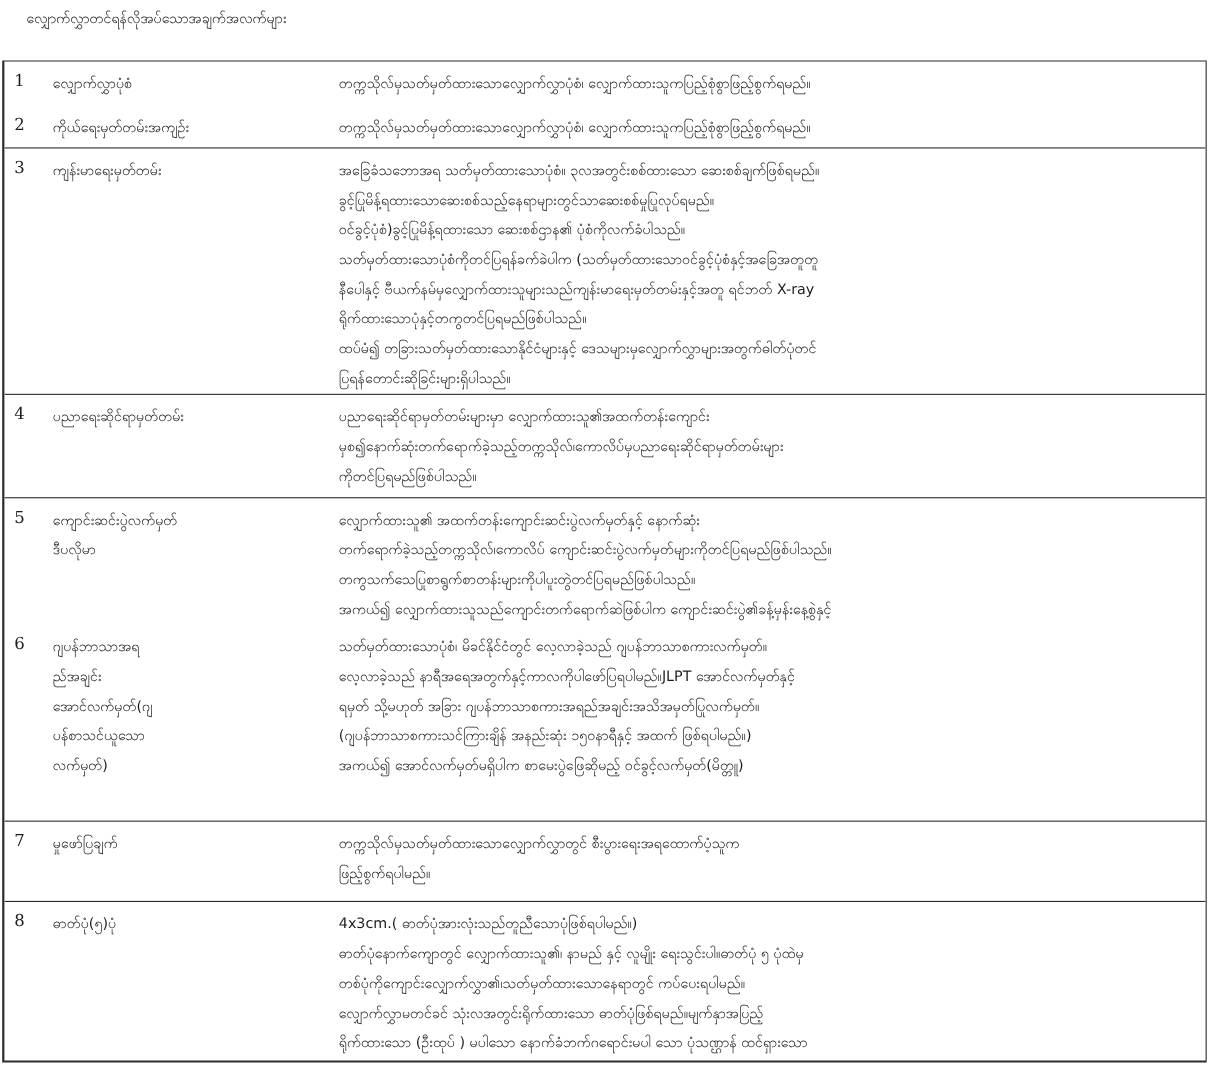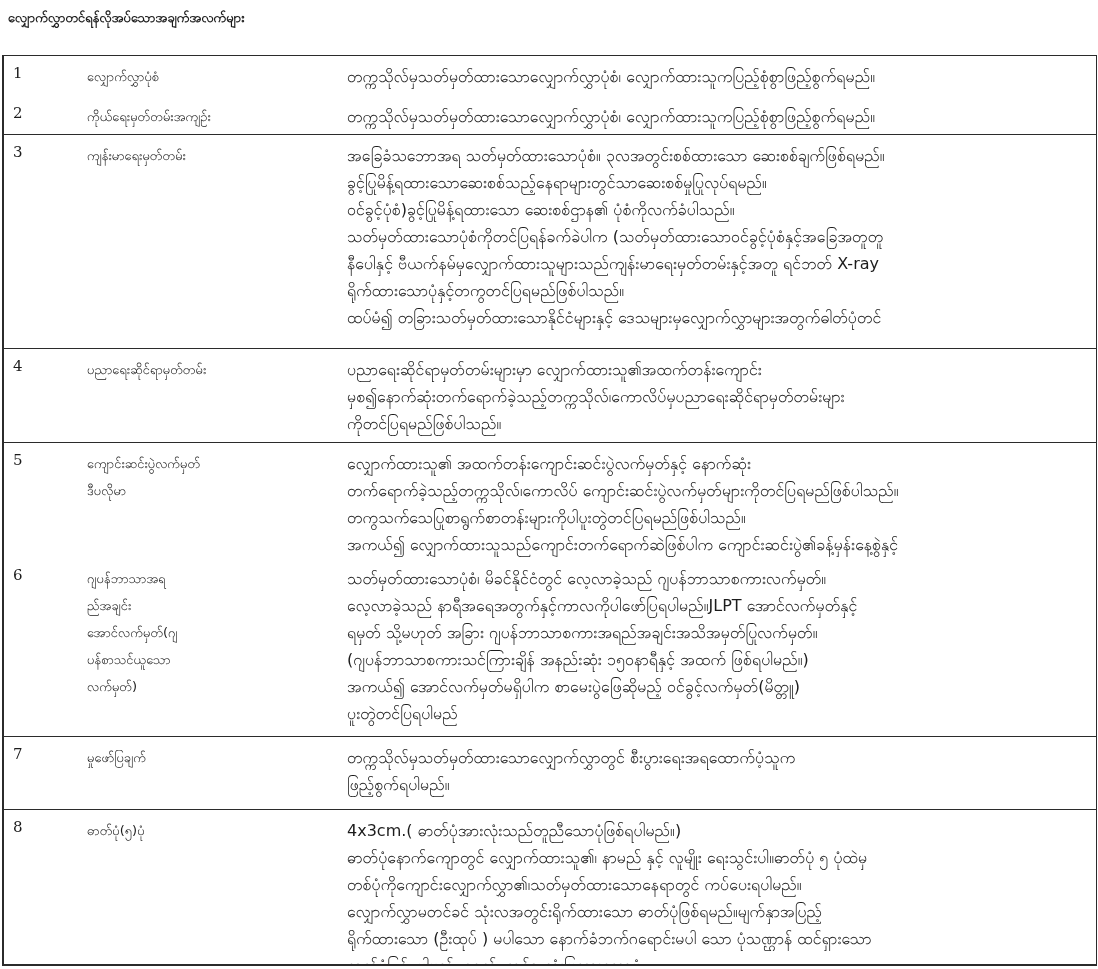--- a/index.html
+++ b/index.html
@@ -6,23 +6,23 @@
   html,body { margin:0; padding:0; }
   body {
     width: 1098px; height: 969px;
     background: #ffffff;
     color: #1c1c1c;
     font-family: "DejaVu Sans", sans-serif;
     position: relative;
     overflow: hidden;
   }
   .title {
-    position: absolute; top: 8px; left: 8px; right: 8px;
+    position: absolute; top: 8px; left: 24px; right: 8px;
     font-size: 13px; line-height: 20px;
-    white-space: nowrap; overflow: hidden; font-weight: bold;
+    white-space: nowrap; overflow: hidden;
   }
   .doc-table {
     position: absolute; top: 55px; left: 2px; right: 1px; bottom: 3px;
     border: 1px solid #2b2b2b;
     border-left-width: 2px;
     border-bottom-width: 2px;
     background: #ffffff;
     overflow: hidden;
   }
   .row { display: flex; align-items: stretch; }
@@ -35,24 +35,24 @@
   }
   .c-item {
     width: 262px; flex: 0 0 262px;
     padding: 7px 8px 0 4px;
     font-size: 13px; line-height: 27px;
     overflow: hidden;
   }
   .c-desc {
     flex: 1 1 auto;
     padding: 7px 8px 0 2px;
-    font-size: 16px; line-height: 27px;
+    font-size: 13px; line-height: 27px;
     overflow: hidden;
   }
-  .line { white-space: nowrap; overflow: hidden; margin-left: 39px; }
+  .line { white-space: nowrap; overflow: hidden; }
 </style>
 </head>
 <body>
 
 <div class="title">လျှောက်လွှာတင်ရန်လိုအပ်သောအချက်အလက်များ</div>
 
 <div class="doc-table">
     <div class="row" style="min-height: 40px;">
       <div class="c-no">1</div>
       <div class="c-item">
@@ -77,20 +77,21 @@
         <div class="line">ကျန်းမာရေးမှတ်တမ်း</div>
       </div>
       <div class="c-desc">
         <div class="line">အခြေခံသဘောအရ သတ်မှတ်ထားသောပုံစံ။ ၃လအတွင်းစစ်ထားသော ဆေးစစ်ချက်ဖြစ်ရမည်။</div>
         <div class="line">ခွင့်ပြုမိန့်ရထားသောဆေးစစ်သည့်နေရာများတွင်သာဆေးစစ်မှုပြုလုပ်ရမည်။</div>
         <div class="line">ဝင်ခွင့်ပုံစံ)ခွင့်ပြုမိန့်ရထားသော ဆေးစစ်ဌာန၏ ပုံစံကိုလက်ခံပါသည်။</div>
         <div class="line">သတ်မှတ်ထားသောပုံစံကိုတင်ပြရန်ခက်ခဲပါက (သတ်မှတ်ထားသောဝင်ခွင့်ပုံစံနှင့်အခြေအတူတူ</div>
         <div class="line">နီပေါနှင့် ဗီယက်နမ်မှလျှောက်ထားသူများသည်ကျန်းမာရေးမှတ်တမ်းနှင့်အတူ ရင်ဘတ် X-ray</div>
         <div class="line">ရိုက်ထားသောပုံနှင့်တကွတင်ပြရမည်ဖြစ်ပါသည်။</div>
         <div class="line">ထပ်မံ၍ တခြားသတ်မှတ်ထားသောနိုင်ငံများနှင့် ဒေသများမှလျှောက်လွှာများအတွက်ဓါတ်ပုံတင်</div>
+        <div class="line">ပြရန်တောင်းဆိုခြင်းများရှိပါသည်။</div>
       </div>
     </div>
     <div class="row divider" style="min-height: 94px;">
       <div class="c-no">4</div>
       <div class="c-item">
         <div class="line">ပညာရေးဆိုင်ရာမှတ်တမ်း</div>
       </div>
       <div class="c-desc">
         <div class="line">ပညာရေးဆိုင်ရာမှတ်တမ်းများမှာ လျှောက်ထားသူ၏အထက်တန်းကျောင်း</div>
         <div class="line">မှစ၍နောက်ဆုံးတက်ရောက်ခဲ့သည့်တက္ကသိုလ်၊ကောလိပ်မှပညာရေးဆိုင်ရာမှတ်တမ်းများ</div>
@@ -118,21 +119,20 @@
         <div class="line">အောင်လက်မှတ်(ဂျ</div>
         <div class="line">ပန်စာသင်ယူသော</div>
         <div class="line">လက်မှတ်)</div>
       </div>
       <div class="c-desc">
         <div class="line">သတ်မှတ်ထားသောပုံစံ၊ မိခင်နိုင်ငံတွင် လေ့လာခဲ့သည် ဂျပန်ဘာသာစကားလက်မှတ်။</div>
         <div class="line">လေ့လာခဲ့သည် နာရီအရေအတွက်နှင့်ကာလကိုပါဖော်ပြရပါမည်။JLPT အောင်လက်မှတ်နှင့်</div>
         <div class="line">ရမှတ် သို့မဟုတ် အခြား ဂျပန်ဘာသာစကားအရည်အချင်းအသိအမှတ်ပြုလက်မှတ်။</div>
         <div class="line">(ဂျပန်ဘာသာစကားသင်ကြားချိန် အနည်းဆုံး ၁၅၀နာရီနှင့် အထက် ဖြစ်ရပါမည်။)</div>
         <div class="line">အကယ်၍ အောင်လက်မှတ်မရှိပါက စာမေးပွဲဖြေဆိုမည့် ဝင်ခွင့်လက်မှတ်(မိတ္တူ)</div>
-        <div class="line">ပူးတွဲတင်ပြရပါမည်</div>
       </div>
     </div>
     <div class="row divider" style="min-height: 73px;">
       <div class="c-no">7</div>
       <div class="c-item">
         <div class="line">မှုဖော်ပြချက်</div>
       </div>
       <div class="c-desc">
         <div class="line">တက္ကသိုလ်မှသတ်မှတ်ထားသောလျှောက်လွှာတွင် စီးပွားရေးအရထောက်ပံ့သူက</div>
         <div class="line">ဖြည့်စွက်ရပါမည်။</div>

